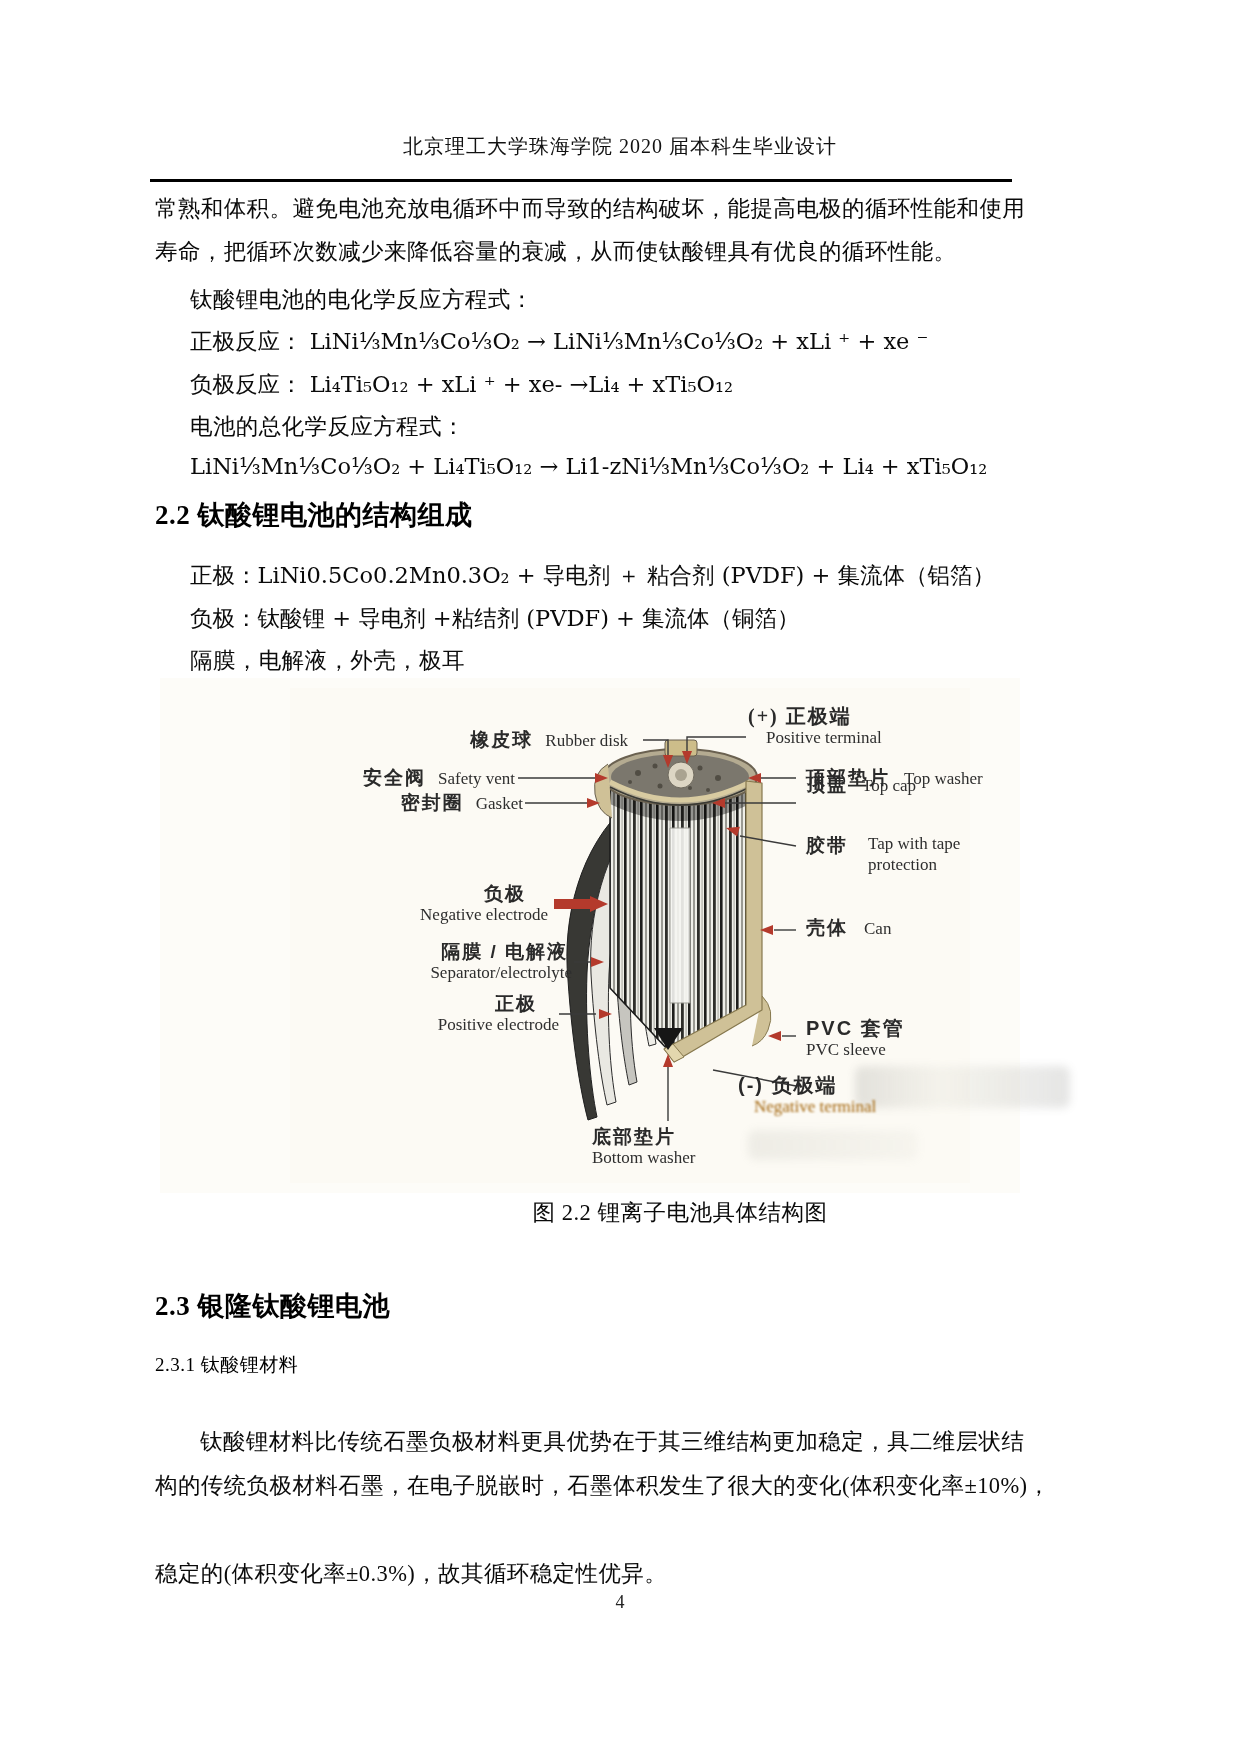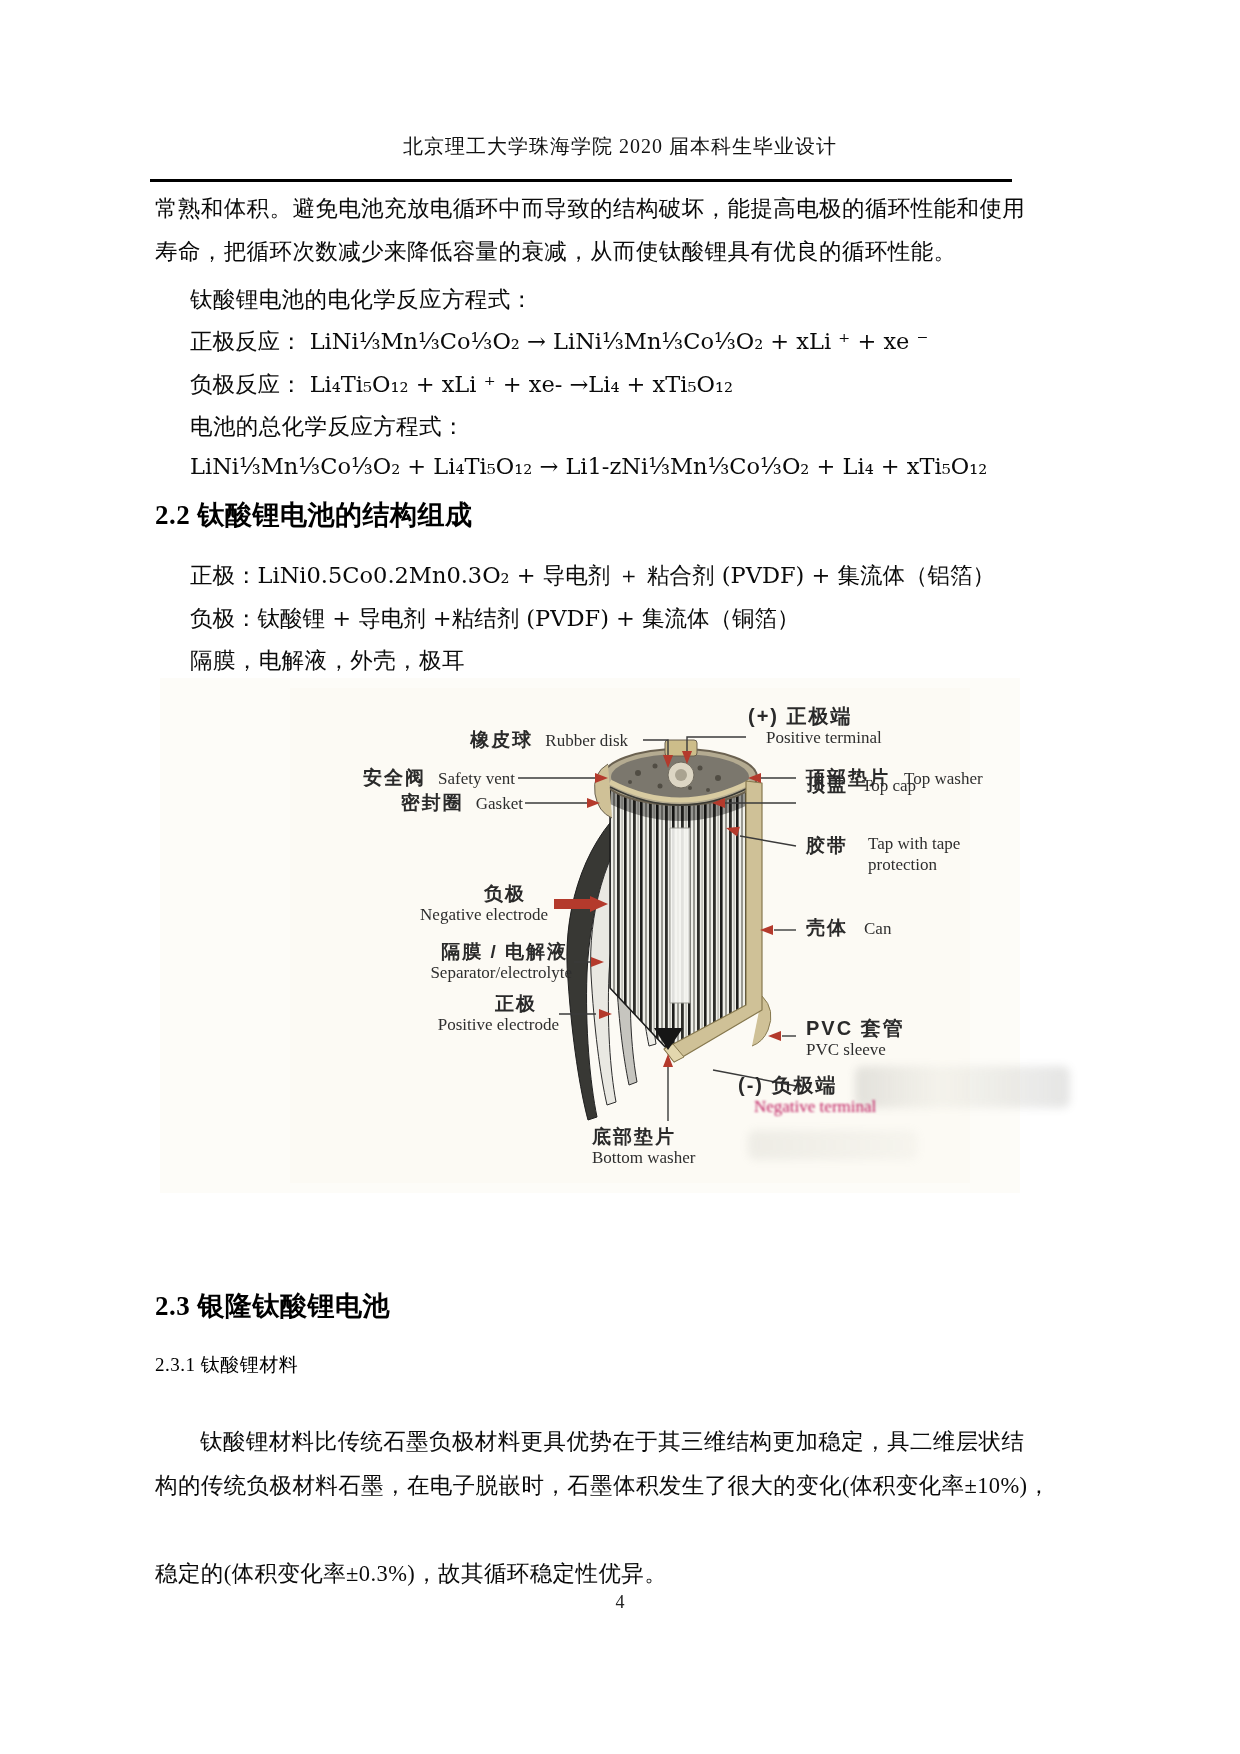--- a/index.html
+++ b/index.html
@@ -14,21 +14,21 @@
   .h3{font-size:19px;font-weight:normal;letter-spacing:.5px;white-space:nowrap;color:#000;}
   .caption{font-size:22.5px;letter-spacing:.5px;color:#0a0a0a;text-align:center;}
   .pagenum{width:100%;text-align:center;font-size:18px;color:#222;}
   #figure{background:#fdfcf8;}
   #figure svg{position:absolute;left:0;top:0;}
   .flabel{position:absolute;white-space:nowrap;line-height:1.22;}
   .zh{font-family:"Liberation Sans","DejaVu Sans",sans-serif;font-weight:bold;font-size:19px;color:#2a2a2a;letter-spacing:2px;}
   .en{font-family:"Liberation Serif","DejaVu Serif",serif;font-size:17px;color:#2e2e2e;letter-spacing:0;}
   .zh-big{font-size:20px;}
   .right-align{text-align:right;}
-  .blurry{color:#be185d;filter:blur(.8px);}
+  .blurry{color:#a16207;filter:blur(.8px);}
   .smudge{position:absolute;border-radius:8px;filter:blur(4px);}
 </style>
 </head>
 <body>
 
 <div id="page">
 
   <div class="abs hdr" style="top:133px;left:0;">北京理工大学珠海学院 2020 届本科生毕业设计</div>
   <div class="abs rule" style="top:179px;left:150px;width:862px;"></div>
 
@@ -143,21 +143,21 @@
 
     <div class="smudge" style="left:695px;top:388px;width:215px;height:42px;opacity:.45;background:linear-gradient(90deg,rgba(150,150,145,.55),rgba(185,185,172,.25) 40%,rgba(140,140,135,.5));"></div>
     <div class="smudge" style="left:588px;top:452px;width:170px;height:30px;opacity:.3;background:linear-gradient(90deg,rgba(160,160,150,.5),rgba(190,190,178,.3));"></div>
 
     <div class="flabel right-align" style="right:392px;top:50px;">
       <span class="zh">橡皮球</span>
       <span class="en" style="margin-left:8px;">Rubber disk</span>
     </div>
 
     <div class="flabel" style="left:588px;top:26px;">
-      <span class="zh zh-big" style="display:block;">(+) 正极端</span>
+      <span class="zh zh-big" style="display:block;font-family:Liberation Serif, serif;">(+) 正极端</span>
       <span class="en" style="display:block;margin-left:18px;">Positive terminal</span>
     </div>
 
     <div class="flabel right-align" style="right:505px;top:88px;">
       <span class="zh">安全阀</span>
       <span class="en" style="margin-left:8px;">Safety vent</span>
     </div>
 
     <div class="flabel right-align" style="right:497px;top:113px;">
       <span class="zh">密封圈</span>
@@ -208,20 +208,21 @@
       <span class="zh zh-big" style="display:block;">(-) 负极端</span>
       <span class="en blurry" style="display:block;margin-left:16px;">Negative terminal</span>
     </div>
 
     <div class="flabel" style="left:432px;top:447px;">
       <span class="zh" style="display:block;">底部垫片</span>
       <span class="en" style="display:block;">Bottom washer</span>
     </div>
   </div>
 
+  <div class="abs caption" style="top:1197px;left:280px;width:800px;">图 2.2  锂离子电池具体结构图</div>
 
   <div class="abs h2" style="top:1288px;left:155px;">2.3 银隆钛酸锂电池</div>
   <div class="abs h3" style="top:1352px;left:155px;">2.3.1 钛酸锂材料</div>
 
   <div class="abs bline" style="top:1426px;left:200px;">钛酸锂材料比传统石墨负极材料更具优势在于其三维结构更加稳定，具二维层状结</div>
   <div class="abs bline" style="top:1470px;left:155px;">构的传统负极材料石墨，在电子脱嵌时，石墨体积发生了很大的变化(体积变化率±10%)，</div>
   <div class="abs bline" style="top:1558px;left:155px;">稳定的(体积变化率±0.3%)，故其循环稳定性优异。</div>
 
   <div class="abs pagenum" style="top:1592px;left:0;">4</div>
 </div>

